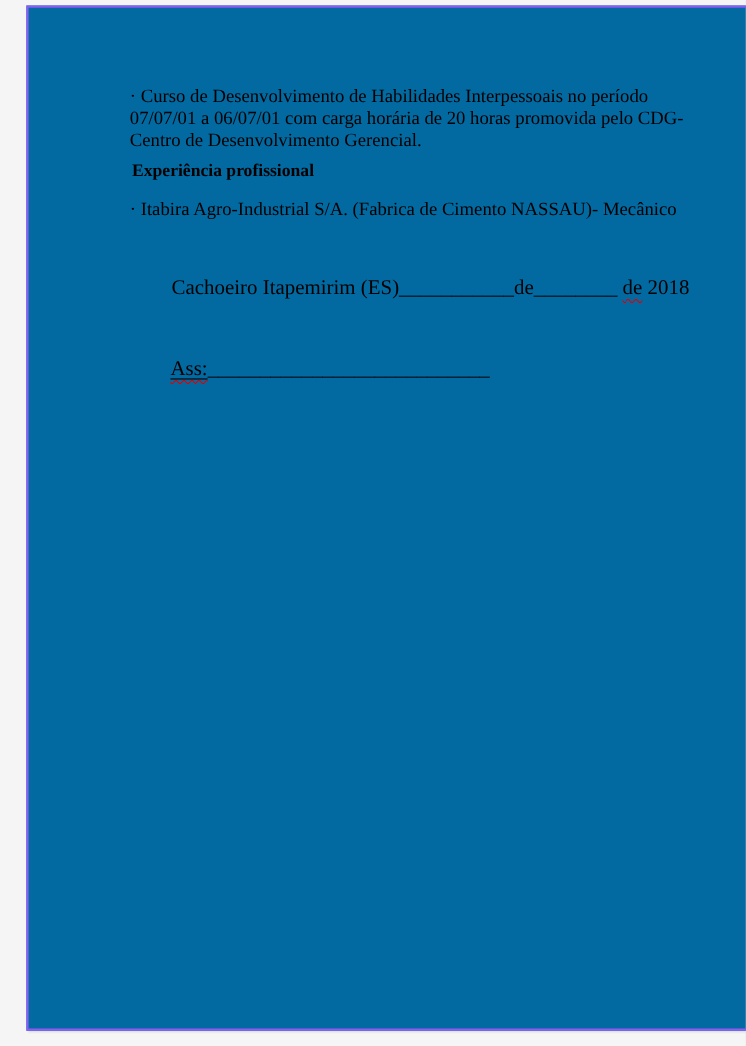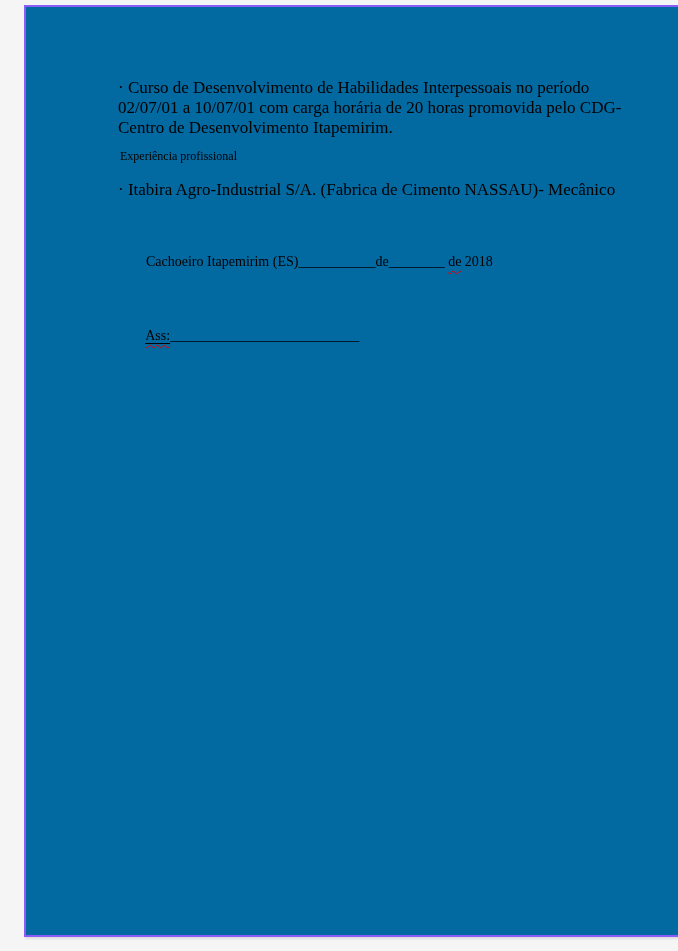--- a/index.html
+++ b/index.html
@@ -19,27 +19,27 @@
     border: 2px solid #8b5cf6;
     box-shadow: 1px 2px 2px rgba(0,0,0,0.10);
   }
   .block { position: absolute; }
   .line {
     font-size: 17px;
     line-height: 20px;
     white-space: pre;
   }
   .heading {
-    font-size: 12px;
+    font-size: 16px;
     line-height: 20px;
-    font-weight: normal;
+    font-weight: bold;
     white-space: pre;
   }
   .inline-line {
-    font-size: 14px;
+    font-size: 19px;
     line-height: 20px;
     white-space: pre;
   }
   .squiggle {
     text-decoration-line: underline;
     text-decoration-style: wavy;
     text-decoration-color: #e00000;
     text-decoration-thickness: 1px;
     text-underline-offset: 4px;
   }
@@ -58,22 +58,22 @@
   .pos-sign    { left: 92px; top: 299px; text-align: right; }
 </style>
 </head>
 <body>
 
 <div class="canvas">
   <div class="paper">
 
     <div class="block pos-para1">
       <div class="line">· Curso de Desenvolvimento de Habilidades Interpessoais no período</div>
-      <div class="line">02/07/01 a 10/07/01 com carga horária de 20 horas promovida pelo CDG-</div>
-      <div class="line">Centro de Desenvolvimento Itapemirim.</div>
+      <div class="line">07/07/01 a 06/07/01 com carga horária de 20 horas promovida pelo CDG-</div>
+      <div class="line">Centro de Desenvolvimento Gerencial.</div>
     </div>
 
     <div class="block pos-heading">
       <div class="heading">Experiência profissional</div>
     </div>
 
     <div class="block pos-para2">
       <div class="line">· Itabira Agro-Industrial S/A. (Fabrica de Cimento NASSAU)- Mecânico</div>
     </div>
 

